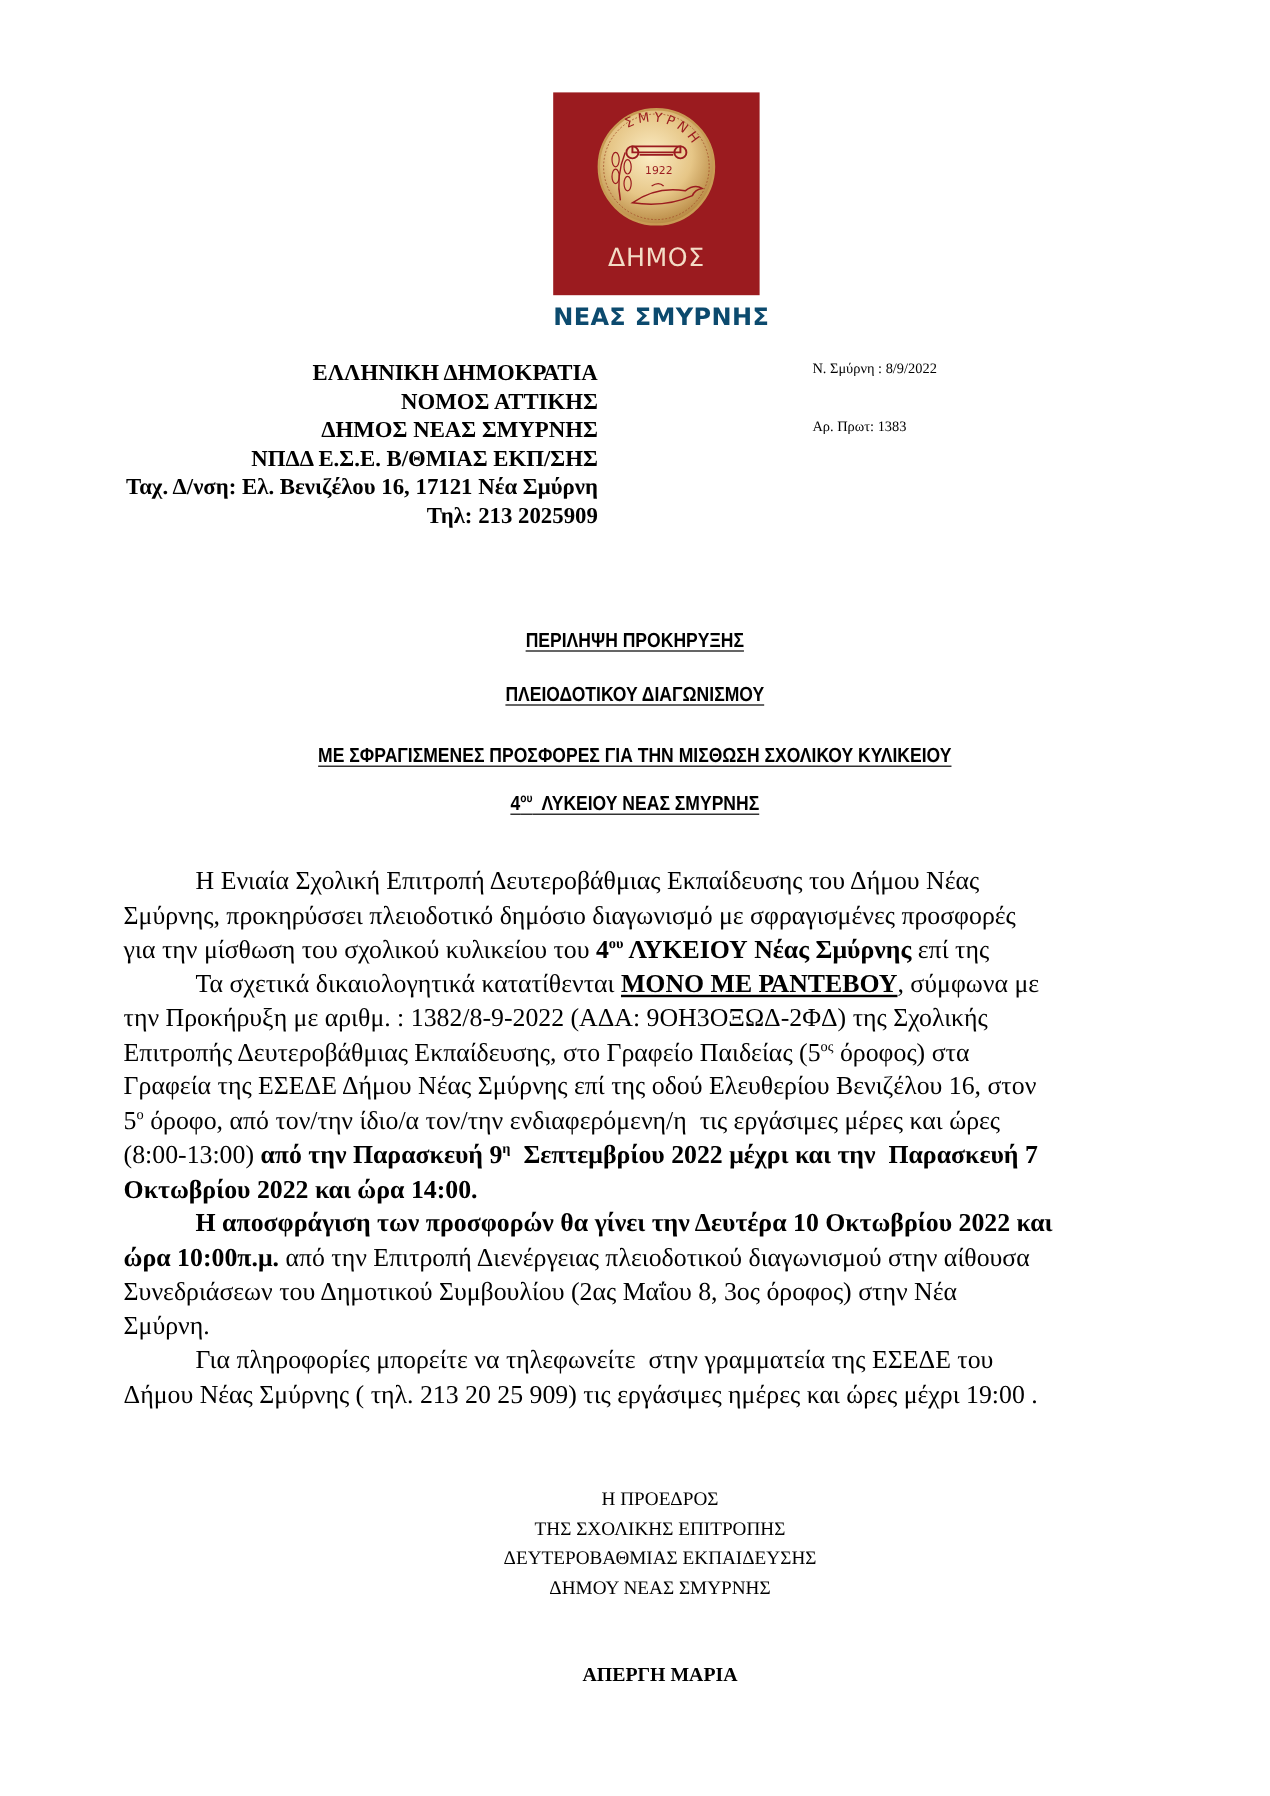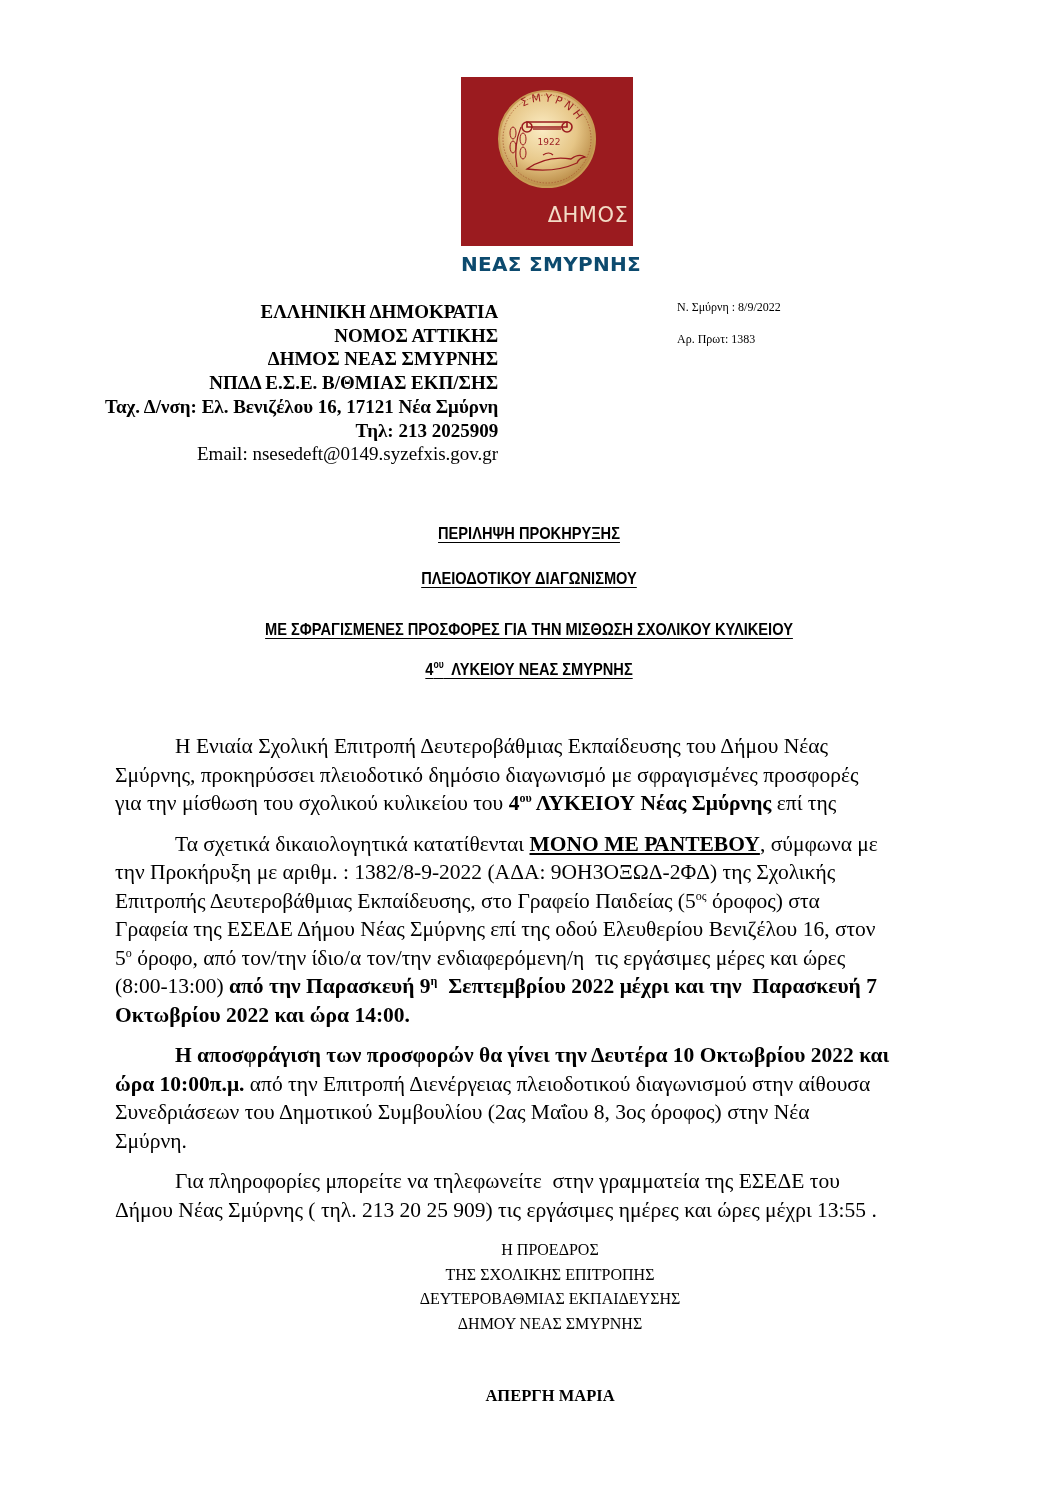--- a/index.html
+++ b/index.html
@@ -2,37 +2,37 @@
 <html><head>
   <meta charset="utf-8">
   <style>
     html, body { margin: 0; padding: 0; background: #ffffff; }
     body { width: 1058px; height: 1497px; position: relative; overflow: hidden;
            font-family: "Liberation Serif", "DejaVu Serif", serif; color: #000; }
     .logo-wrap { position: absolute; left: 461px; top: 77px; width: 172px; }
     .logo-box { width: 172px; height: 169px; background: #9b1b1f; position: relative; }
     .logo-box svg { position: absolute; left: 0; top: 0; }
     .logo-dimos { position: absolute; left: 0; width: 172px; top: 126px; text-align: center;
-                  color: #f3dcc6; font-family: "DejaVu Sans", sans-serif; font-size: 21px; letter-spacing: 0.5px; margin-left: 41px; }
+                  color: #f3dcc6; font-family: "DejaVu Sans", sans-serif; font-size: 21px; letter-spacing: 0.5px; }
     .logo-neas { margin-top: 6px; text-align: center; color: #0c4a6e; font-family: "DejaVu Sans", sans-serif;
                  font-weight: bold; font-size: 20px; letter-spacing: 0.3px; white-space: nowrap; }
 
     .hdr-left { position: absolute; left: 105px; top: 300px; font-size: 19px; line-height: 23.7px; text-align: right; }
     .hdr-left div { white-space: nowrap; }
     .hdr-left .b { font-weight: bold; }
     .hdr-right { position: absolute; left: 677px; font-size: 12px; white-space: nowrap; }
 
     .title { position: absolute; left: 0; width: 1058px; text-align: center;
              font-family: "Liberation Sans", "DejaVu Sans", sans-serif; font-weight: bold;
              font-size: 17px; text-decoration: underline; text-underline-offset: 3px;
              transform: scaleX(0.86); white-space: nowrap; }
     .title sup { font-size: 10px; }
 
     .body { position: absolute; left: 103px; width: 893px; top: 720px; font-size: 21.5px; line-height: 28.5px; }
-    .body p { margin: 12px; text-indent: 60px; }
+    .body p { margin: 0; text-indent: 60px; }
     .body .line { display: block; white-space: nowrap; }
     .body .nind { text-indent: 0; }
     .b { font-weight: bold; }
     .u { text-decoration: underline; }
     sup { font-size: 12px; line-height: 0; }
 
     .sign { position: absolute; left: 0; width: 1100px; text-align: center; top: 1238px;
             font-size: 16px; line-height: 24.5px; }
     .sign-name { position: absolute; left: 0; width: 1100px; text-align: center; top: 1386px;
                  font-size: 16.5px; font-weight: bold; }
@@ -79,25 +79,24 @@
   <div class="logo-neas">ΝΕΑΣ ΣΜΥΡΝΗΣ</div>
 </div>
 
 <div class="hdr-left">
   <div class="b">ΕΛΛΗΝΙΚΗ ΔΗΜΟΚΡΑΤΙΑ</div>
   <div class="b">ΝΟΜΟΣ ΑΤΤΙΚΗΣ</div>
   <div class="b">ΔΗΜΟΣ ΝΕΑΣ ΣΜΥΡΝΗΣ</div>
   <div class="b">ΝΠΔΔ Ε.Σ.Ε. Β/ΘΜΙΑΣ ΕΚΠ/ΣΗΣ</div>
   <div class="b">Ταχ. Δ/νση: Ελ. Βενιζέλου 16, 17121 Νέα Σμύρνη</div>
   <div class="b">Τηλ: 213 2025909</div>
-  <div>Email: nsesedeft@0149.syzefxis.gov.gr</div>
 </div>
 
 <div class="hdr-right" style="top:300px;">Ν. Σμύρνη  : 8/9/2022</div>
-<div class="hdr-right" style="top:332px;">Αρ. Πρωτ: 1383</div>
+<div class="hdr-right" style="top:348px;">Αρ. Πρωτ: 1383</div>
 
 <div class="title" style="top:524px;">ΠΕΡΙΛΗΨΗ ΠΡΟΚΗΡΥΞΗΣ</div>
 <div class="title" style="top:569px;">ΠΛΕΙΟΔΟΤΙΚΟΥ ΔΙΑΓΩΝΙΣΜΟΥ</div>
 <div class="title" style="top:620px;">ΜΕ ΣΦΡΑΓΙΣΜΕΝΕΣ ΠΡΟΣΦΟΡΕΣ ΓΙΑ ΤΗΝ ΜΙΣΘΩΣΗ ΣΧΟΛΙΚΟΥ ΚΥΛΙΚΕΙΟΥ</div>
 <div class="title" style="top:660px;"><span>4</span><sup>ου</sup><span style="white-space:pre">  ΛΥΚΕΙΟΥ ΝΕΑΣ ΣΜΥΡΝΗΣ</span></div>
 
 <div class="body">
   <p>
     <span class="line">Η Ενιαία Σχολική Επιτροπή Δευτεροβάθμιας Εκπαίδευσης του Δήμου Νέας</span>
     <span class="line nind" style="text-indent:0">Σμύρνης, προκηρύσσει πλειοδοτικό δημόσιο διαγωνισμό με σφραγισμένες προσφορές</span>
@@ -113,21 +112,21 @@
     <span class="line b" style="text-indent:0">Οκτωβρίου 2022 και ώρα 14:00.</span>
   </p>
   <p>
     <span class="line b">Η αποσφράγιση των προσφορών θα γίνει την Δευτέρα 10 Οκτωβρίου 2022 και</span>
     <span class="line" style="text-indent:0"><b>ώρα 10:00π.μ.</b><span> από την Επιτροπή Διενέργειας πλειοδοτικού διαγωνισμού στην αίθουσα</span></span>
     <span class="line" style="text-indent:0">Συνεδριάσεων του Δημοτικού Συμβουλίου (2ας Μαΐου 8, 3ος όροφος) στην Νέα</span>
     <span class="line" style="text-indent:0">Σμύρνη.</span>
   </p>
   <p>
     <span class="line" style="white-space:pre">Για πληροφορίες μπορείτε να τηλεφωνείτε  στην γραμματεία της ΕΣΕΔΕ του</span>
-    <span class="line" style="text-indent:0">Δήμου Νέας Σμύρνης ( τηλ. 213 20 25 909) τις εργάσιμες ημέρες και ώρες μέχρι 13:55 .</span>
+    <span class="line" style="text-indent:0">Δήμου Νέας Σμύρνης ( τηλ. 213 20 25 909) τις εργάσιμες ημέρες και ώρες μέχρι 19:00 .</span>
   </p>
 </div>
 
 <div class="sign">
   <div>Η ΠΡΟΕΔΡΟΣ</div>
   <div>ΤΗΣ ΣΧΟΛΙΚΗΣ ΕΠΙΤΡΟΠΗΣ</div>
   <div>ΔΕΥΤΕΡΟΒΑΘΜΙΑΣ ΕΚΠΑΙΔΕΥΣΗΣ</div>
   <div>ΔΗΜΟΥ ΝΕΑΣ ΣΜΥΡΝΗΣ</div>
 </div>
 <div class="sign-name">ΑΠΕΡΓΗ ΜΑΡΙΑ</div>

